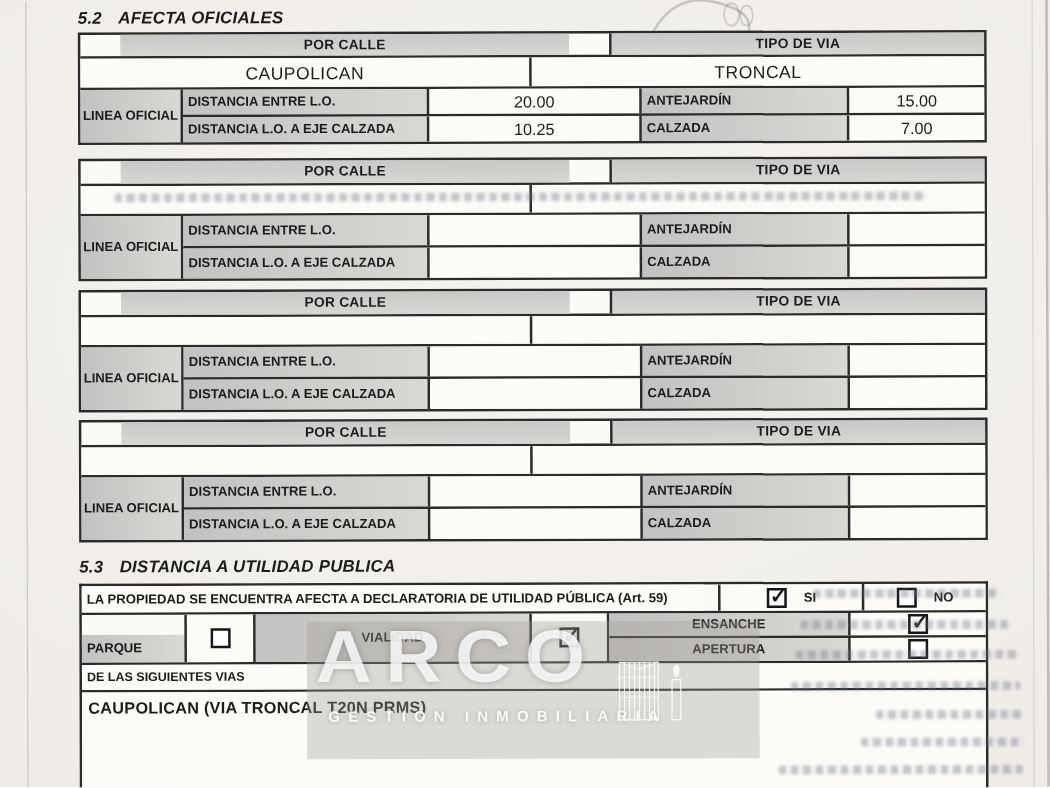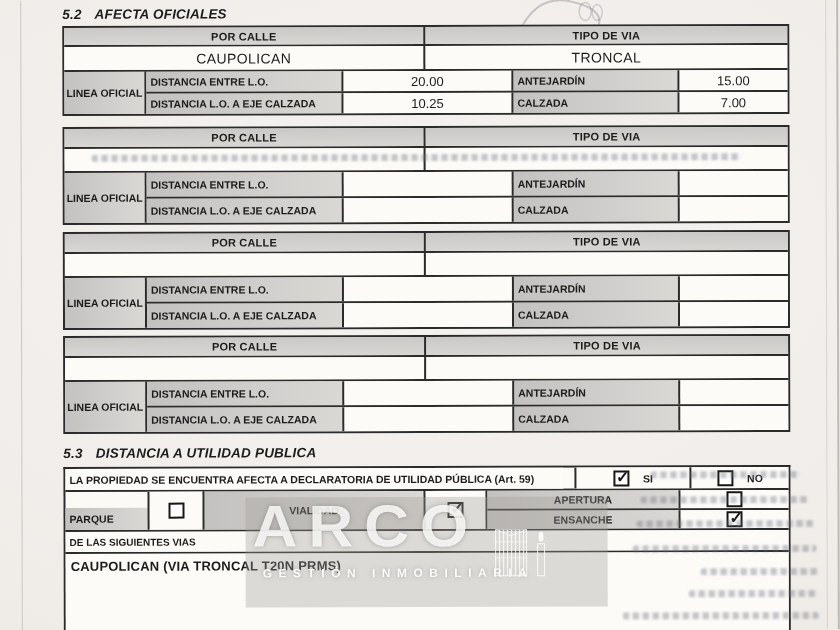--- a/index.html
+++ b/index.html
@@ -12,21 +12,21 @@
 
   .sec-title{position:absolute;left:63px;font-weight:bold;font-size:13.5px;letter-spacing:.2px;display:flex;gap:13px;white-space:nowrap;font-style:italic;}
 
   .tbl{position:absolute;left:63px;width:727px;box-sizing:border-box;border:2px solid #2b2b2b;background:#fbfaf7;}
   .tbl.open-bottom{border-bottom:none;}
   .trow{display:flex;}
   .trow + .trow{border-top:2px solid #2b2b2b;}
   .tcell{box-sizing:border-box;display:flex;align-items:center;overflow:hidden;white-space:nowrap;}
   .tcell + .tcell{border-left:2px solid #2b2b2b;}
   .grow{flex:1 1 auto;}
-  .hdr{background:linear-gradient(180deg,#cbc9c7 0%,#d8d6d3 100%);font-weight:bold;font-size:11px;justify-content:center;letter-spacing:.2px;}
+  .hdr{background:linear-gradient(180deg,#cbc9c7 0%,#d8d6d3 100%);font-weight:bold;font-size:11px;justify-content:center;letter-spacing:.2px;margin-left:32px;}
   .lbl{background:linear-gradient(90deg,#c4c2c0 0%,#dad8d5 100%);font-weight:bold;font-size:10.5px;padding-left:4px;}
   .lbl.cen{justify-content:center;padding-left:0;}
   .val{justify-content:center;font-size:13px;background:#fcfbf8;}
   .val.big{font-size:14px;letter-spacing:.4px;}
   .qtxt{font-weight:bold;font-size:10.5px;padding-left:4px;background:#fcfbf8;}
   .stack{display:flex;flex-direction:column;flex:1 1 auto;border-left:2px solid #2b2b2b;}
   .srow{display:flex;}
   .srow + .srow{border-top:2px solid #2b2b2b;}
   .srow .tcell:first-child{border-left:none;}
   .chkcell{justify-content:center;background:#fcfbf8;}
@@ -201,29 +201,29 @@
         <div class="tcell lbl" style="width:82px;margin-top:16px;">PARQUE</div>
         <div class="tcell chkcell" style="width:55px;">
           <span class="cb"></span>
         </div>
         <div class="tcell lbl cen" style="width:221px;">VIALIDAD</div>
         <div class="tcell chkcell" style="width:62px;">
           <span class="cb on"></span>
         </div>
         <div class="stack">
           <div class="srow" style="height:18px;">
+            <div class="tcell lbl cen" style="width:191px;">ENSANCHE</div>
+            <div class="tcell chkcell grow">
+              <span class="cb on"></span>
+            </div>
+          </div>
+          <div class="srow" style="height:18px;">
             <div class="tcell lbl cen" style="width:191px;">APERTURA</div>
             <div class="tcell chkcell grow">
               <span class="cb"></span>
-            </div>
-          </div>
-          <div class="srow" style="height:18px;">
-            <div class="tcell lbl cen" style="width:191px;">ENSANCHE</div>
-            <div class="tcell chkcell grow">
-              <span class="cb on"></span>
             </div>
           </div>
         </div>
       </div>
       <div class="trow" style="height:20px;">
         <div class="tcell qtxt grow" style="font-size:10px;">DE LAS SIGUIENTES VIAS</div>
       </div>
       <div class="trow" style="height:79px;">
         <div class="tcell via-cell grow">CAUPOLICAN (VIA TRONCAL T20N PRMS)</div>
       </div>

